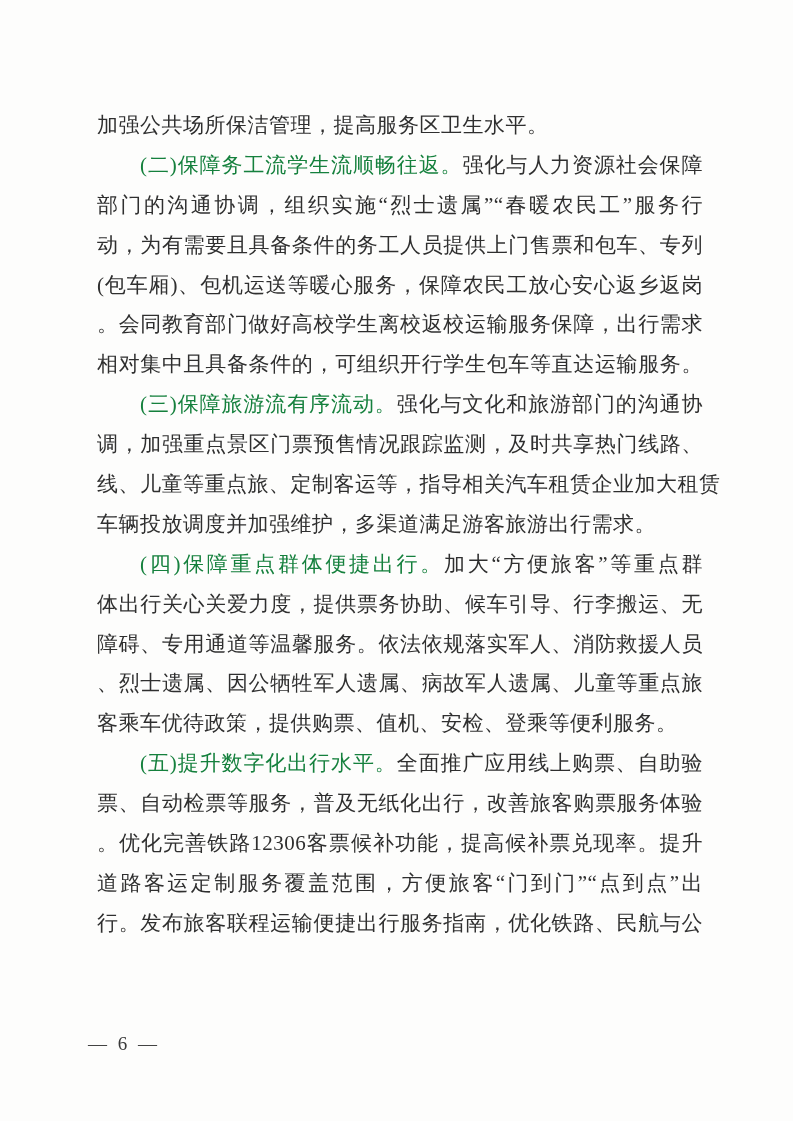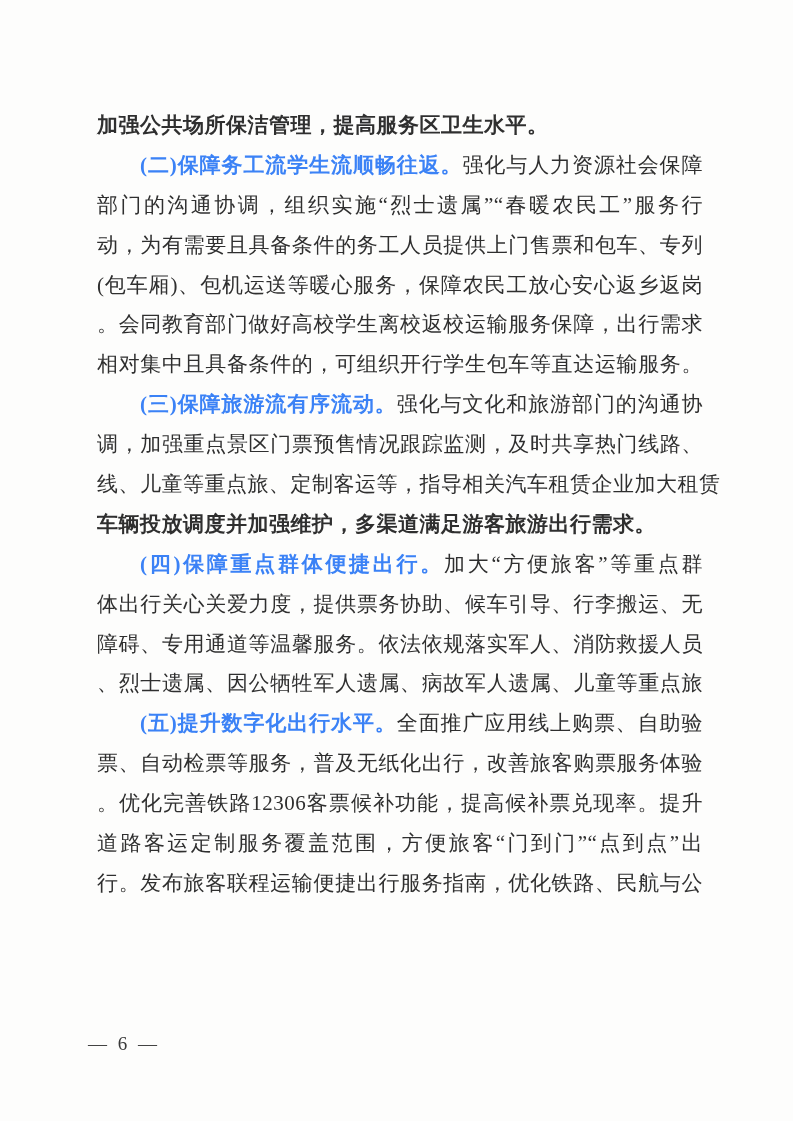--- a/index.html
+++ b/index.html
@@ -29,28 +29,27 @@
     height: 39.9px;
     text-align: justify;
     text-align-last: justify;
     letter-spacing: 0.5px;
     white-space: nowrap;
     overflow: visible;
   }
   .ln.end {
     text-align: left;
     text-align-last: left;
-    font-weight: bold;
   }
   .ln.indent {
     text-indent: 43px;
   }
   .hd {
-    font-weight: 700;
-    color: #3b82f6;
+    font-weight: 400;
+    color: #15803d;
   }
   .footer {
     position: absolute;
     left: 88px;
     top: 1033px;
     font-size: 19px;
     letter-spacing: 3px;
     color: #3a3a3a;
   }
 </style>
@@ -67,20 +66,21 @@
     <div class="ln"><span class="hd"></span><span>。会同教育部门做好高校学生离校返校运输服务保障，出行需求</span></div>
     <div class="ln"><span class="hd"></span><span>相对集中且具备条件的，可组织开行学生包车等直达运输服务。</span></div>
     <div class="ln indent"><span class="hd">(三)保障旅游流有序流动。</span><span>强化与文化和旅游部门的沟通协</span></div>
     <div class="ln"><span class="hd"></span><span>调，加强重点景区门票预售情况跟踪监测，及时共享热门线路、</span></div>
     <div class="ln"><span class="hd"></span><span>线、儿童等重点旅、定制客运等，指导相关汽车租赁企业加大租赁</span></div>
     <div class="ln end"><span class="hd"></span><span>车辆投放调度并加强维护，多渠道满足游客旅游出行需求。</span></div>
     <div class="ln indent"><span class="hd">(四)保障重点群体便捷出行。</span><span>加大“方便旅客”等重点群</span></div>
     <div class="ln"><span class="hd"></span><span>体出行关心关爱力度，提供票务协助、候车引导、行李搬运、无</span></div>
     <div class="ln"><span class="hd"></span><span>障碍、专用通道等温馨服务。依法依规落实军人、消防救援人员</span></div>
     <div class="ln"><span class="hd"></span><span>、烈士遗属、因公牺牲军人遗属、病故军人遗属、儿童等重点旅</span></div>
+    <div class="ln end"><span class="hd"></span><span>客乘车优待政策，提供购票、值机、安检、登乘等便利服务。</span></div>
     <div class="ln indent"><span class="hd">(五)提升数字化出行水平。</span><span>全面推广应用线上购票、自助验</span></div>
     <div class="ln"><span class="hd"></span><span>票、自动检票等服务，普及无纸化出行，改善旅客购票服务体验</span></div>
     <div class="ln"><span class="hd"></span><span>。优化完善铁路12306客票候补功能，提高候补票兑现率。提升</span></div>
     <div class="ln"><span class="hd"></span><span>道路客运定制服务覆盖范围，方便旅客“门到门”“点到点”出</span></div>
     <div class="ln"><span class="hd"></span><span>行。发布旅客联程运输便捷出行服务指南，优化铁路、民航与公</span></div>
   </div>
 
   <div class="footer">— 6 —</div>
 </div>
 

